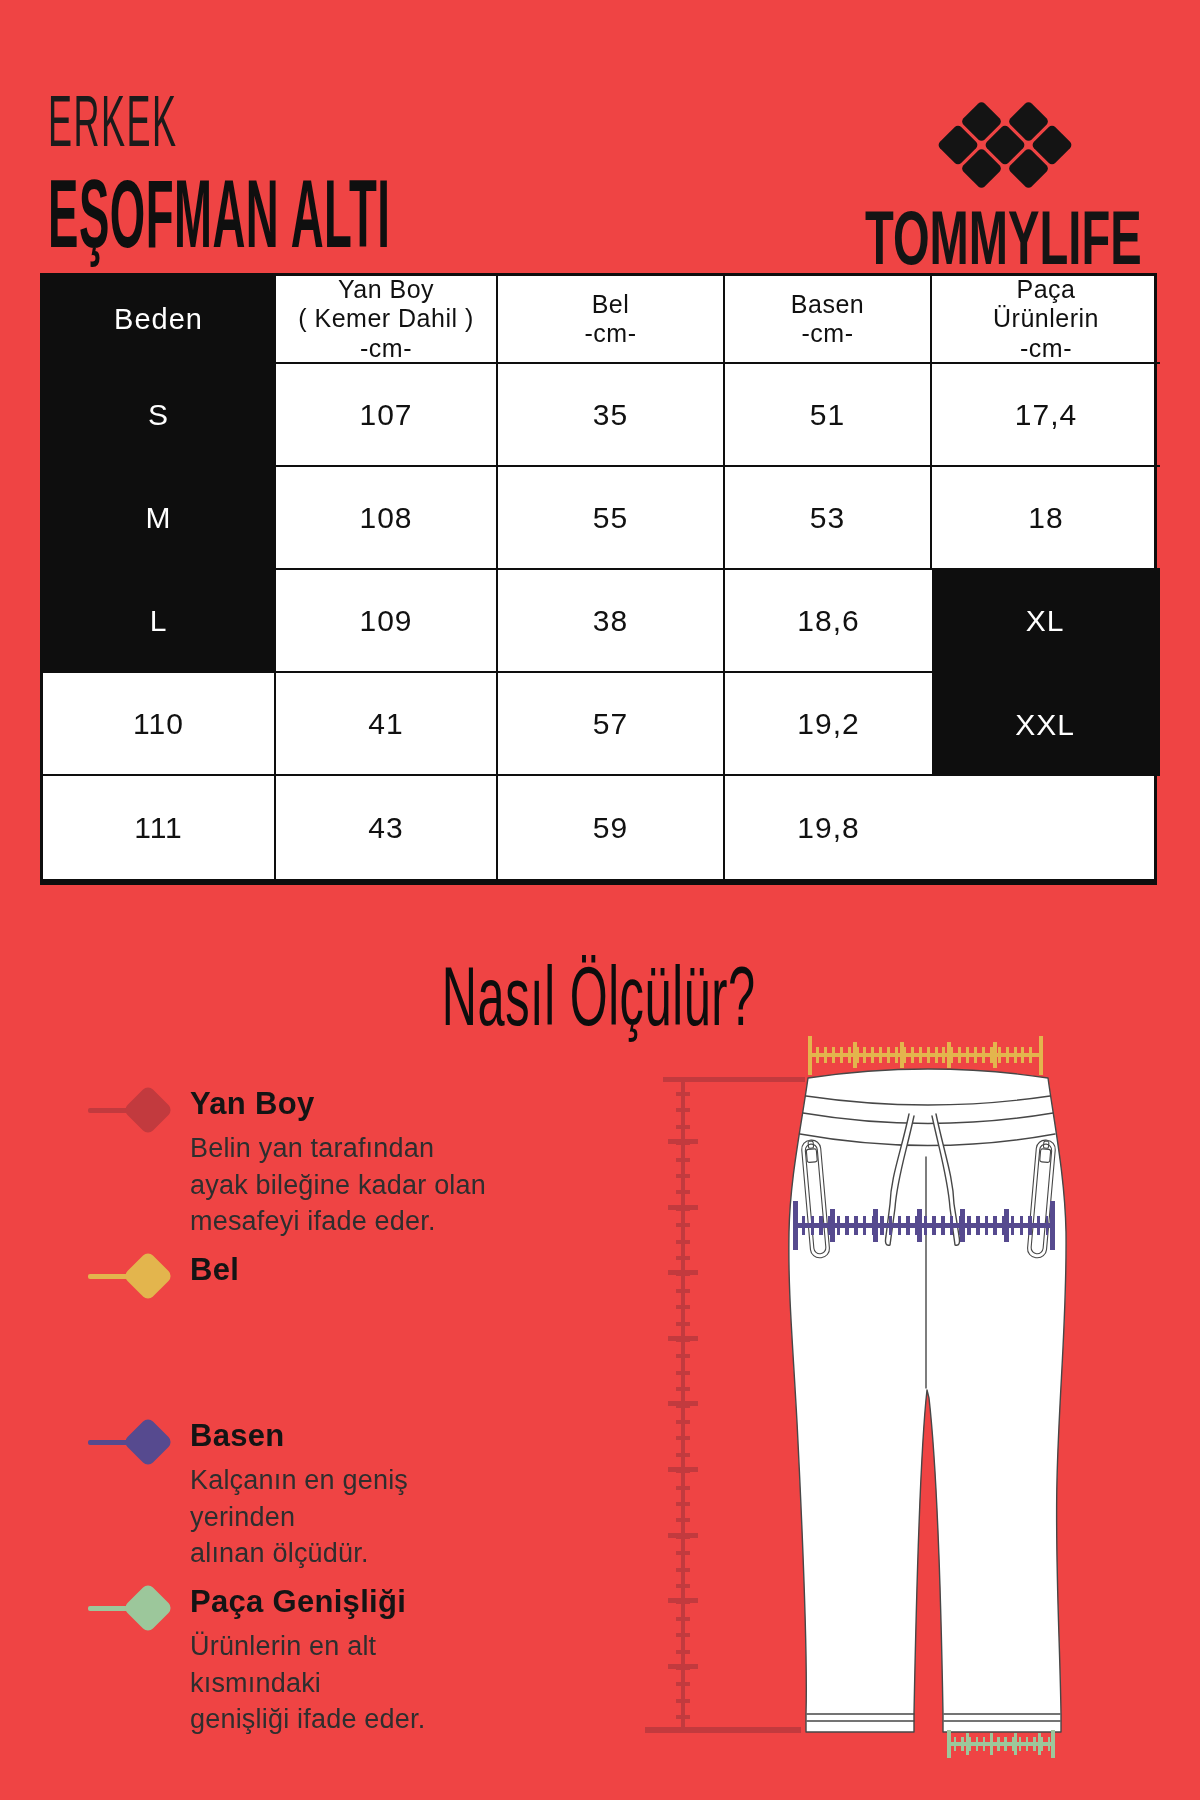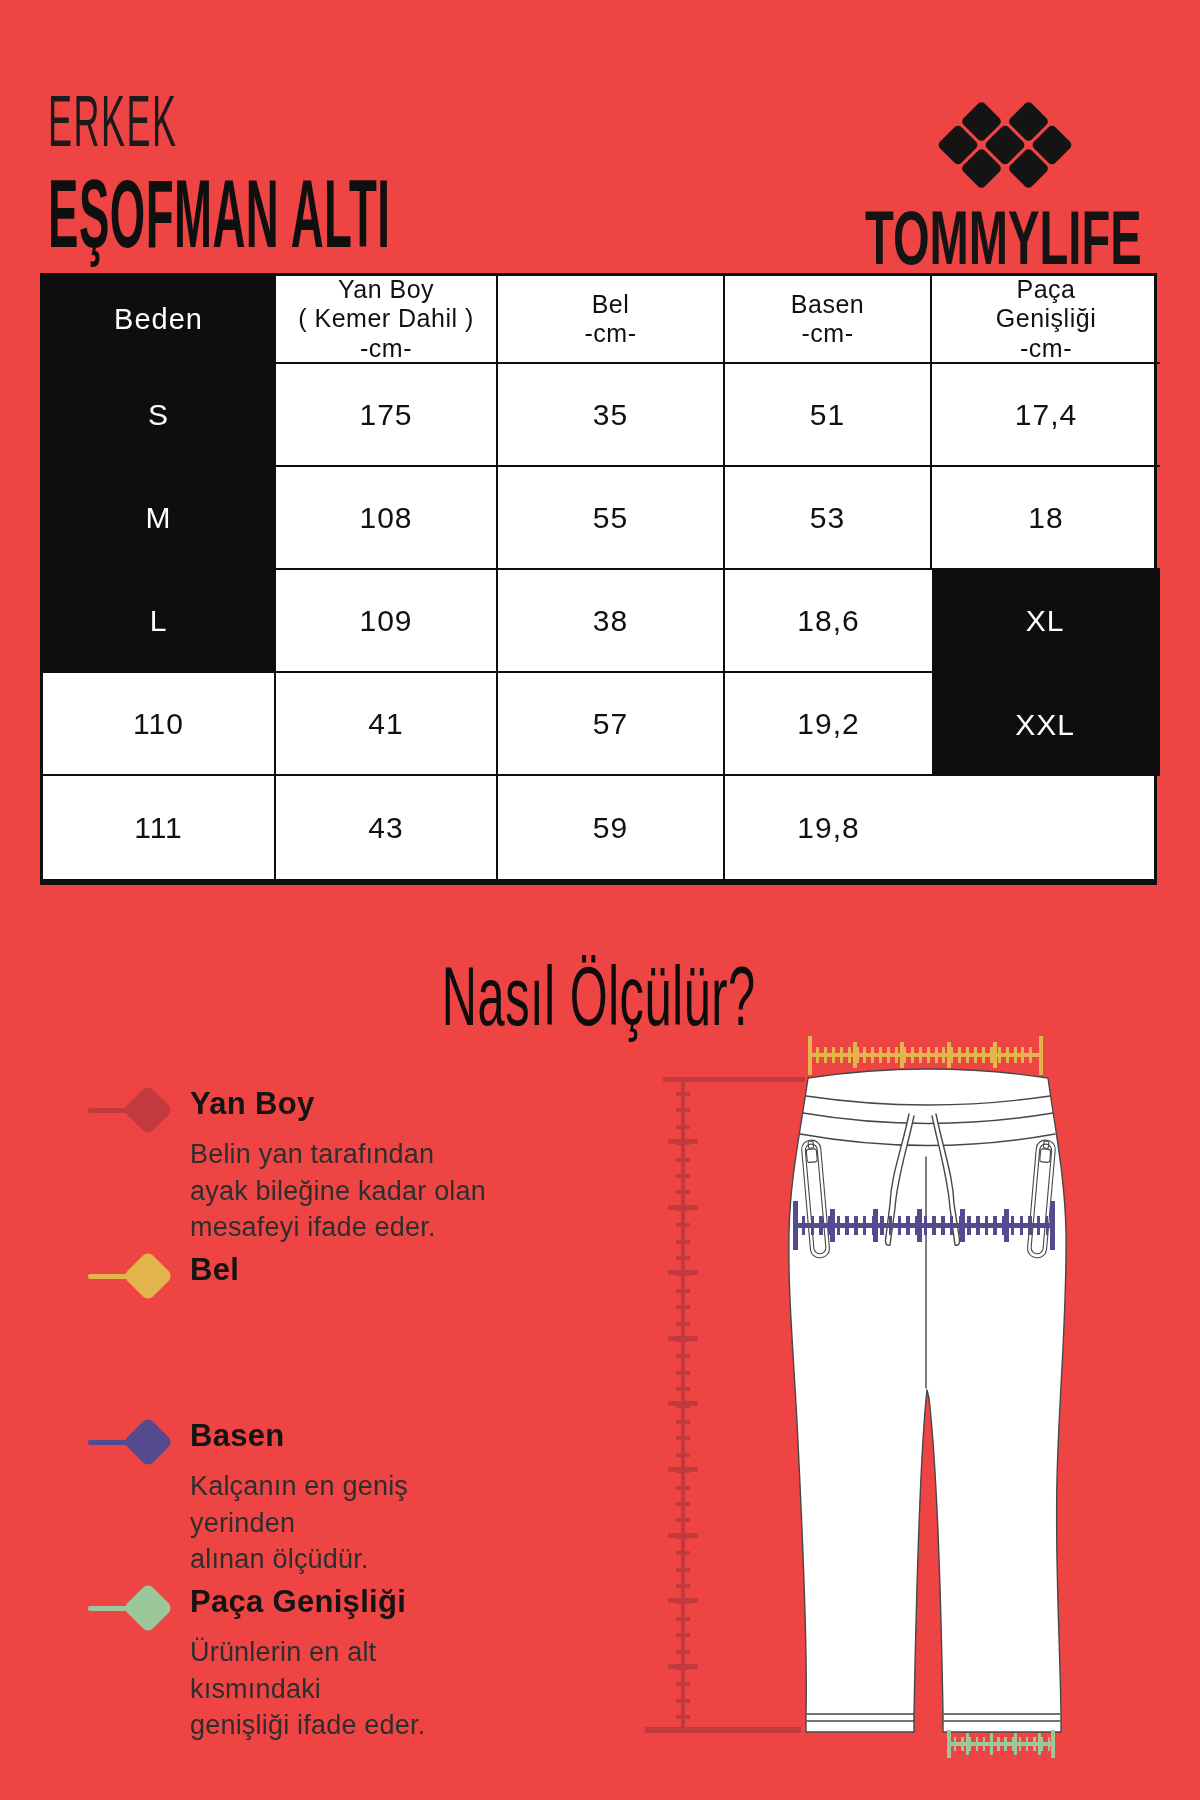--- a/index.html
+++ b/index.html
@@ -45,21 +45,21 @@
     display:inline-block;font-size:84px;font-weight:400;letter-spacing:1px;color:#0d0d0d;
     transform:scaleX(.58);transform-origin:center top;white-space:nowrap;
   }
   
   .legend-item{position:absolute;left:88px;width:420px;}
   .legend-marker{position:absolute;left:0;top:6px;width:100px;height:40px;}
   .legend-line{position:absolute;left:0;top:16px;width:46px;height:5px;border-radius:2px;}
   .legend-diamond{position:absolute;left:42px;top:0;width:36px;height:36px;border-radius:7px;transform:rotate(45deg);}
   .legend-text{margin-left:102px;}
   .legend-text h3{margin:0;font-size:31px;font-weight:700;color:#141414;letter-spacing:.3px;}
-  .legend-text p{margin:14px 0 0 0;font-size:27px;line-height:1.36;color:#2e2e2e;white-space:pre-line;letter-spacing:.2px;}
+  .legend-text p{margin:8px 0 0 0;font-size:27px;line-height:1.36;color:#2e2e2e;white-space:pre-line;letter-spacing:.2px;}
   .c-red{background:#c23a3e;}  .c-yellow{background:#e3b54d;}
   .c-purple{background:#564a8f;}.c-green{background:#9cc79b;}
   
   .ruler-part{position:absolute;}
   
   .yb-top   {left:663px;top:1077px;width:142px;height:5px;background:#c23a3e;}
   .yb-vert  {left:681px;top:1077px;width:4px;height:656px;background:#c23a3e;}
   .yb-small {left:676px;top:1092px;width:14px;height:628px;
              background:repeating-linear-gradient(to bottom,#c23a3e 0 4px,transparent 4px 16.4px);}
   .yb-big   {left:668px;top:1139px;width:30px;height:575px;
@@ -115,25 +115,25 @@
   <div class="size-table">
     <div class="st-cell dark corner">Beden</div>
     <div class="st-cell head">Yan Boy
 ( Kemer Dahil )
 -cm-</div>
     <div class="st-cell head">Bel
 -cm-</div>
     <div class="st-cell head">Basen
 -cm-</div>
     <div class="st-cell head last-col">Paça
-Genişliği
+Ürünlerin
 -cm-</div>
 
     <div class="st-cell dark size-cell">S</div>
-    <div class="st-cell">175</div>
+    <div class="st-cell">107</div>
     <div class="st-cell">35</div>
     <div class="st-cell">51</div>
     <div class="st-cell last-col">17,4</div>
 
     <div class="st-cell dark size-cell">M</div>
     <div class="st-cell">108</div>
     <div class="st-cell">55</div>
     <div class="st-cell">53</div>
     <div class="st-cell last-col">18</div>
 

